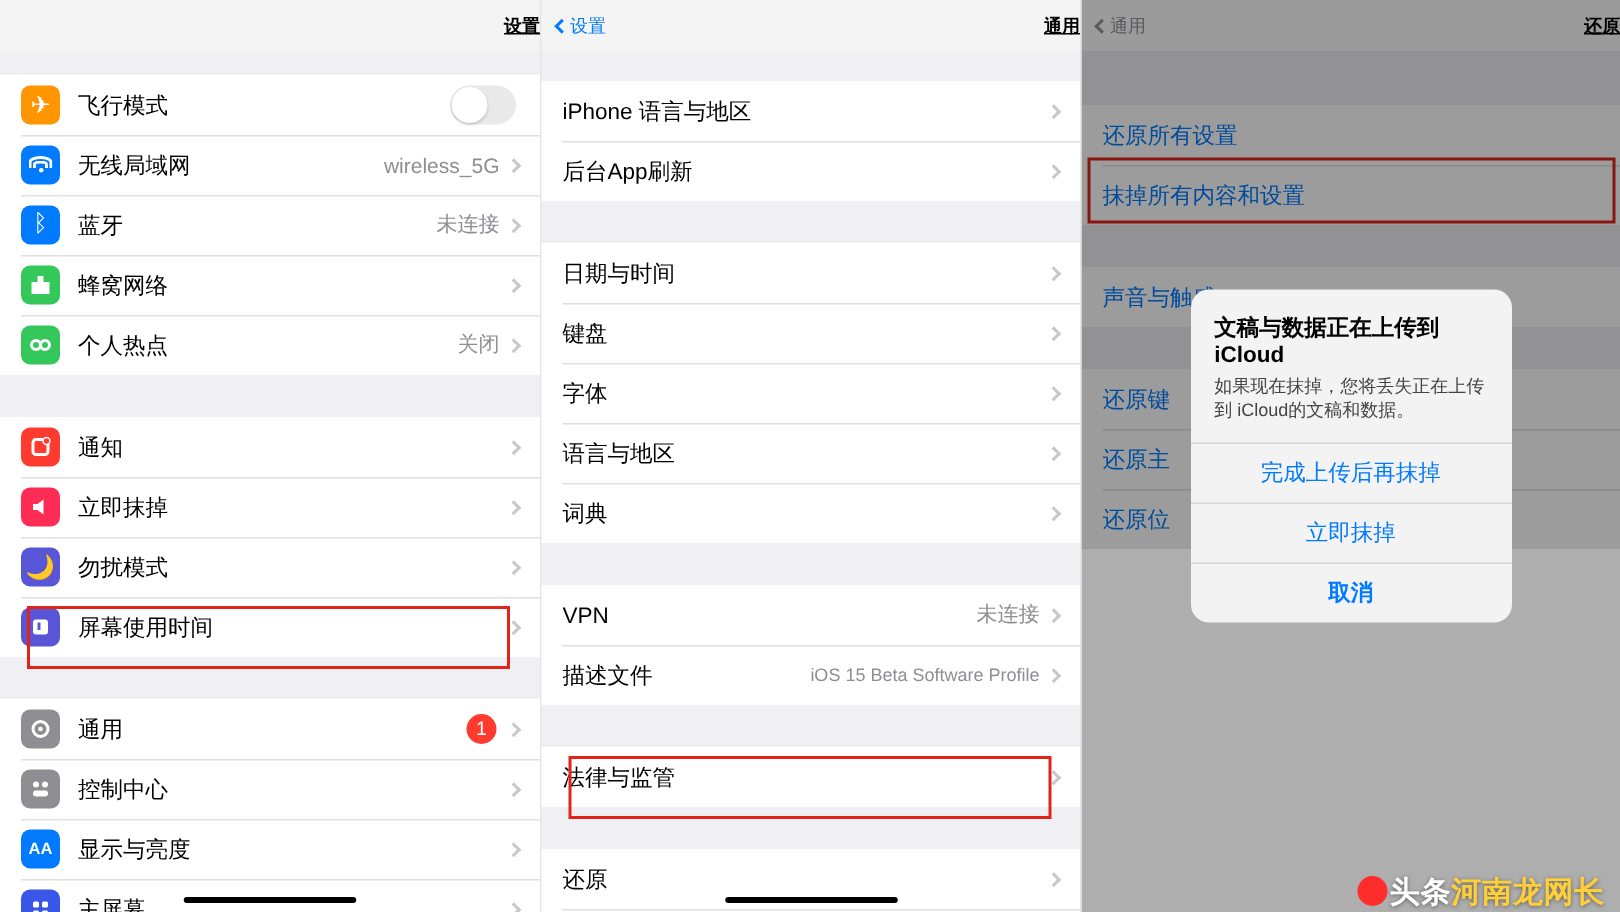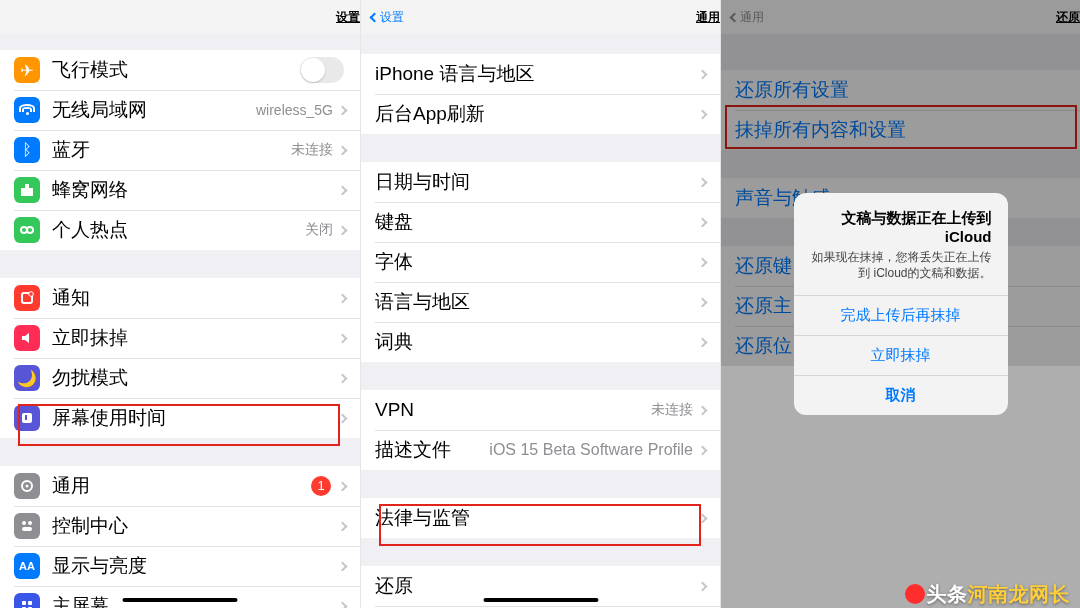--- a/index.html
+++ b/index.html
@@ -77,21 +77,21 @@
   .row .icon {
     width: 26px; height: 26px;
     border-radius: 6px;
     margin-right: 12px;
     display: flex;
     align-items: center;
     justify-content: center;
     color: #fff;
     flex-shrink: 0;
   }
-  .row .label { flex: 1; font-size: 19px; color: #000; }
+  .row .label { flex: 1; font-size: 15px; color: #000; }
   .row .value { font-size: 14px; color: #8e8e93; margin-right: 6px; }
   .row .chevron {
     width: 7px; height: 7px;
     border-top: 2px solid #c7c7cc;
     border-right: 2px solid #c7c7cc;
     transform: rotate(45deg);
   }
   .row .badge {
     width: 20px; height: 20px;
     border-radius: 10px;
@@ -145,21 +145,21 @@
     background: rgba(0,0,0,.28);
     display: flex;
     align-items: center;
     justify-content: center;
   }
   .alert {
     width: 214px;
     background: #f3f3f4;
     border-radius: 12px;
     overflow: hidden;
-    text-align: right;
+    text-align: left;
   }
   .alert .hdr {
     padding: 16px 16px 14px;
   }
   .alert .hdr .title { font-size: 15px; font-weight: 600; margin-bottom: 4px; }
   .alert .hdr .msg { font-size: 12px; color: #444; line-height: 1.35; }
   .alert .btn {
     border-top: 1px solid #d5d5d8;
     height: 40px;
     display: flex;
@@ -383,21 +383,21 @@
     </div>
     <div class="spacer"></div>
     <div class="list">
       <div class="row noicon">
         <span class="label">VPN</span>
         <span class="value">未连接</span>
         <span class="chevron"></span>
       </div>
       <div class="row noicon">
         <span class="label">描述文件</span>
-        <span class="value" style="font-size:16px">iOS 15 Beta Software Profile</span>
+        <span class="value" style="font-size:12px">iOS 15 Beta Software Profile</span>
         <span class="chevron"></span>
       </div>
     </div>
     <div class="spacer"></div>
     <div class="list">
       <div class="row noicon">
         <span class="label">法律与监管</span>
         <span class="chevron"></span>
       </div>
     </div>

